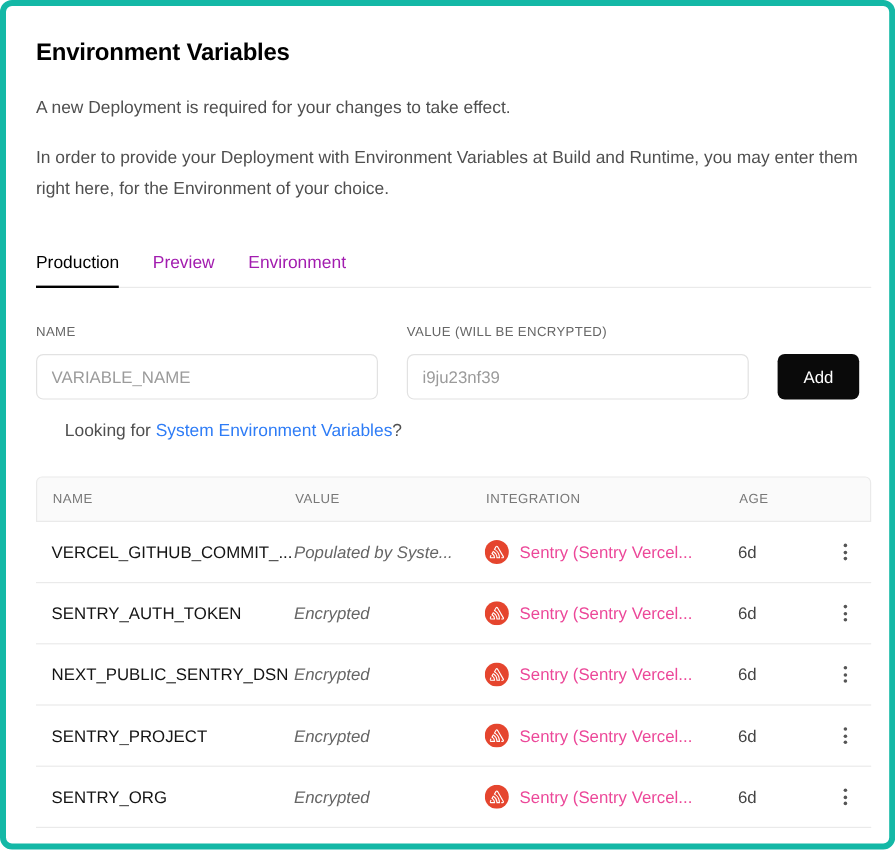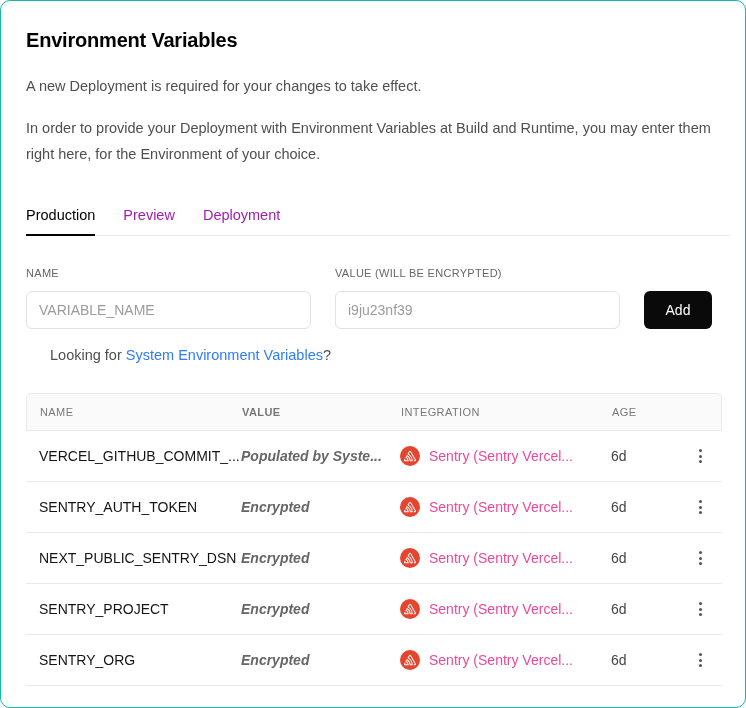--- a/index.html
+++ b/index.html
@@ -5,21 +5,21 @@
   * { margin: 0; padding: 0; box-sizing: border-box; }
   html, body {
     width: 746px; height: 708px;
     background: #fff;
     font-family: "Liberation Sans", "DejaVu Sans", sans-serif;
     overflow: hidden;
   }
   .card {
     position: absolute; inset: 0;
     background: #fff;
-    border: 1px solid #14b8a6;
+    border: 5px solid #14b8a6;
     border-radius: 10px;
     padding: 28px 15px 0 25px;
     overflow: hidden;
   }
   .page-title {
     font-size: 20px; font-weight: 700; color: #000;
     letter-spacing: -0.2px;
   }
   .desc {
     margin-top: 16px;
@@ -103,21 +103,21 @@
     font-size: 11px; color: #777;
     letter-spacing: 0.4px;
   }
   .table-row {
     display: flex; align-items: center;
     height: 51px;
     border-bottom: 1px solid #eaeaea;
     font-size: 14px;
   }
   .col-name { width: 215px; padding-left: 13px; flex: none; }
-  .col-value { width: 159px; flex: none; font-weight: bold; }
+  .col-value { width: 159px; flex: none; }
   .col-integration { width: 211px; flex: none; }
   .col-age { width: 60px; flex: none; }
   .col-menu { flex: 1; display: flex; justify-content: flex-end; padding-right: 14px; }
 
   .cell-name {
     color: #141414;
     white-space: nowrap; overflow: hidden;
     padding-right: 14px;
   }
   .cell-value {
@@ -159,21 +159,21 @@
   <h1 class="page-title">Environment Variables</h1>
 
   <p class="desc desc-2">A new Deployment is required for your changes to take effect.</p>
   <p class="desc">In order to provide your Deployment with Environment Variables at Build and Runtime, you may enter them right here, for the Environment of your choice.</p>
 
   <div class="tabs" id="tabs-container">
   <div class="tab active"><span>Production</span></div>
 
   <div class="tab"><span>Preview</span></div>
 
-  <div class="tab"><span>Deployment</span></div>
+  <div class="tab"><span>Environment</span></div>
 </div>
 
   <div class="env-form">
     <div>
       <label class="field-label">NAME</label>
       <input class="text-input" type="text" placeholder="VARIABLE_NAME" style="">
     </div>
     <div>
       <label class="field-label">VALUE (WILL BE ENCRYPTED)</label>
       <input class="text-input" type="text" placeholder="i9ju23nf39" style="">

